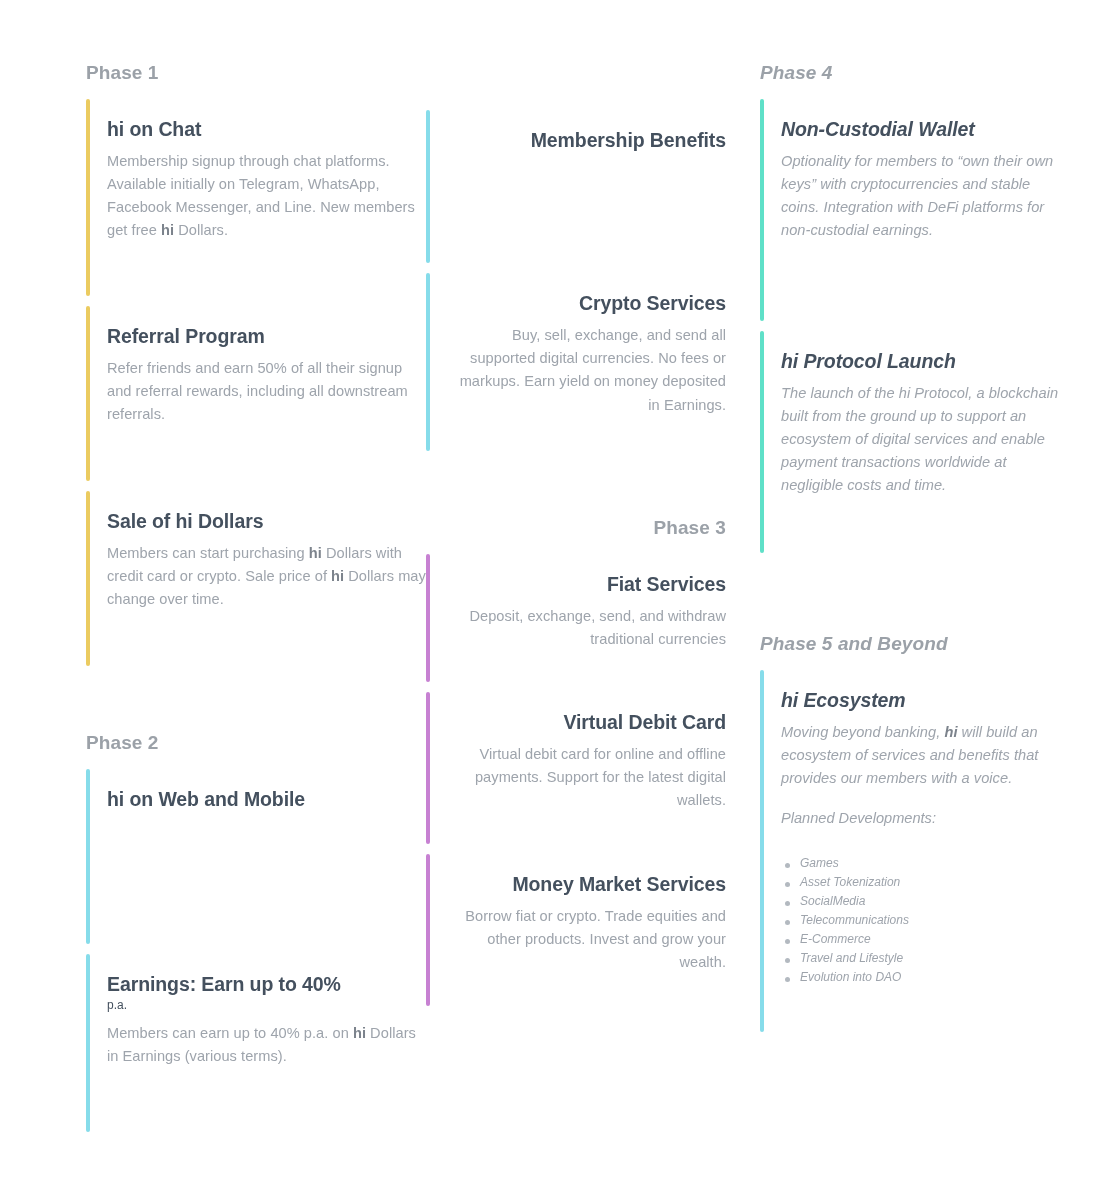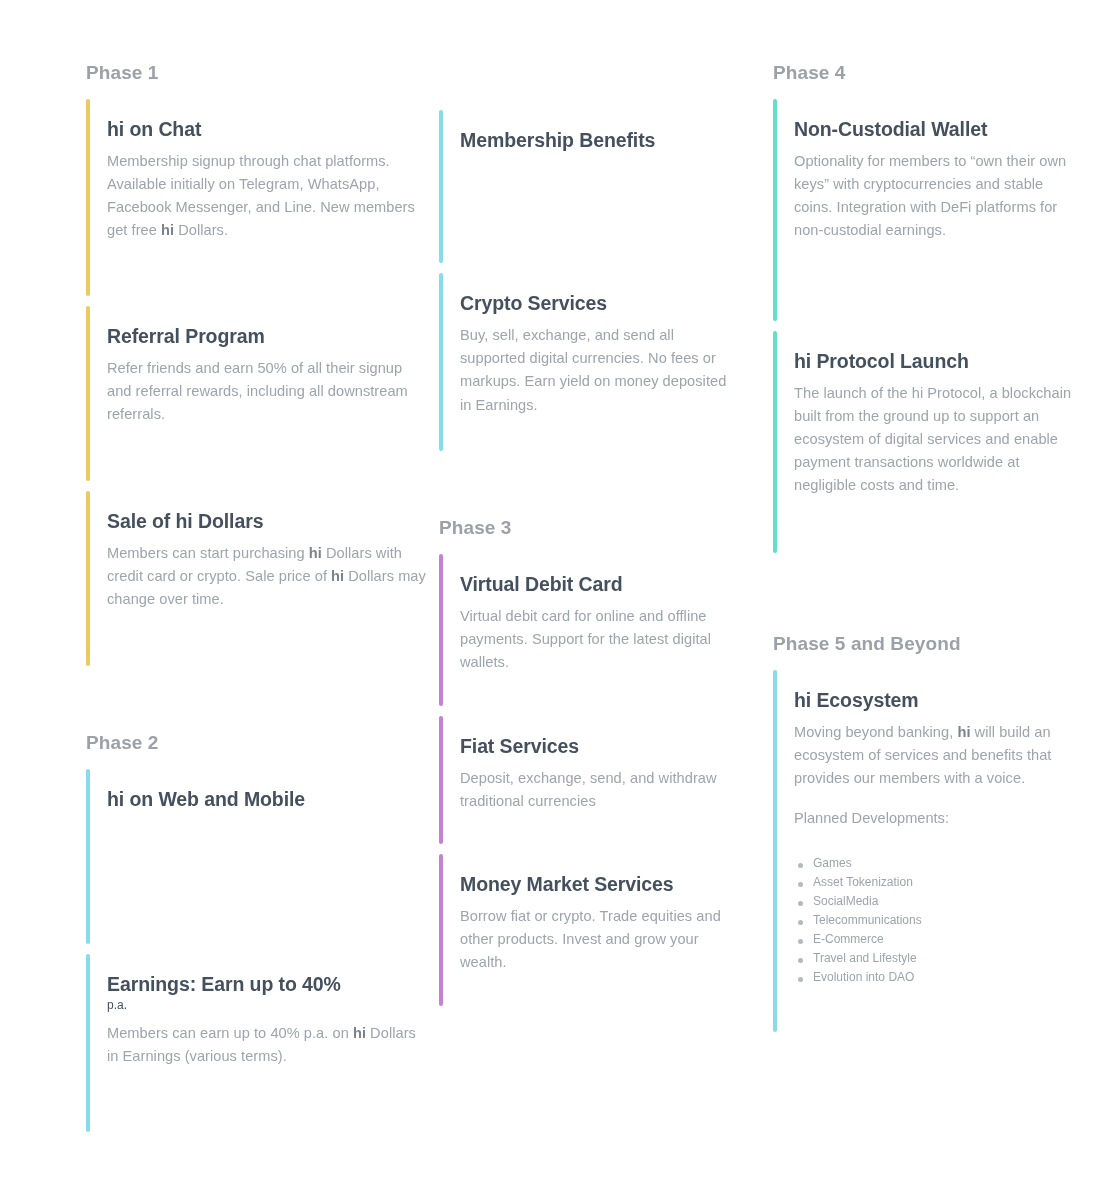--- a/index.html
+++ b/index.html
@@ -21,22 +21,22 @@
 
   .columns {
     display: flex;
     align-items: flex-start;
     padding-left: 28px;
   }
 
   
   .col { position: relative; }
   .col-1 { width: 340px; margin-left: 58px; }
-  .col-2 { width: 300px; margin-left: 13px; }
-  .col-3 { width: 300px; margin-left: 34px; }
+  .col-2 { width: 300px; margin-left: 0px; text-align: right; }
+  .col-3 { width: 300px; margin-left: 34px; font-style: italic; }
 
   
   .phase-label {
     font-size: 19px;
     font-weight: 700;
     color: #9ba1a8;
     letter-spacing: 0.1px;
     line-height: 1.2;
     margin-bottom: 14px;
   }
@@ -192,32 +192,32 @@
           <div class="item-title">Crypto Services</div>
           <div class="item-desc">Buy, sell, exchange, and send all supported digital currencies. No fees or markups. Earn yield on money deposited in Earnings.</div>
         </div>
       </div>
 
       <div class="gap-lg"></div>
 
       <div class="phase-label">Phase 3</div>
 
       <div class="item">
+        <div class="accent-bar" style="height: 128px; background: rgb(199, 129, 210);"></div>
+        <div class="item-body">
+          <div class="item-title">Fiat Services</div>
+          <div class="item-desc">Deposit, exchange, send, and withdraw traditional currencies</div>
+        </div>
+      </div>
+
+      <div class="item">
         <div class="accent-bar" style="height: 152px; background: rgb(199, 129, 210);"></div>
         <div class="item-body">
           <div class="item-title">Virtual Debit Card</div>
           <div class="item-desc">Virtual debit card for online and offline payments. Support for the latest digital wallets.</div>
-        </div>
-      </div>
-
-      <div class="item">
-        <div class="accent-bar" style="height: 128px; background: rgb(199, 129, 210);"></div>
-        <div class="item-body">
-          <div class="item-title">Fiat Services</div>
-          <div class="item-desc">Deposit, exchange, send, and withdraw traditional currencies</div>
         </div>
       </div>
 
       <div class="item">
         <div class="accent-bar" style="height: 152px; background: rgb(199, 129, 210);"></div>
         <div class="item-body">
           <div class="item-title">Money Market Services</div>
           <div class="item-desc">Borrow fiat or crypto. Trade equities and other products. Invest and grow your wealth.</div>
         </div>
       </div>

